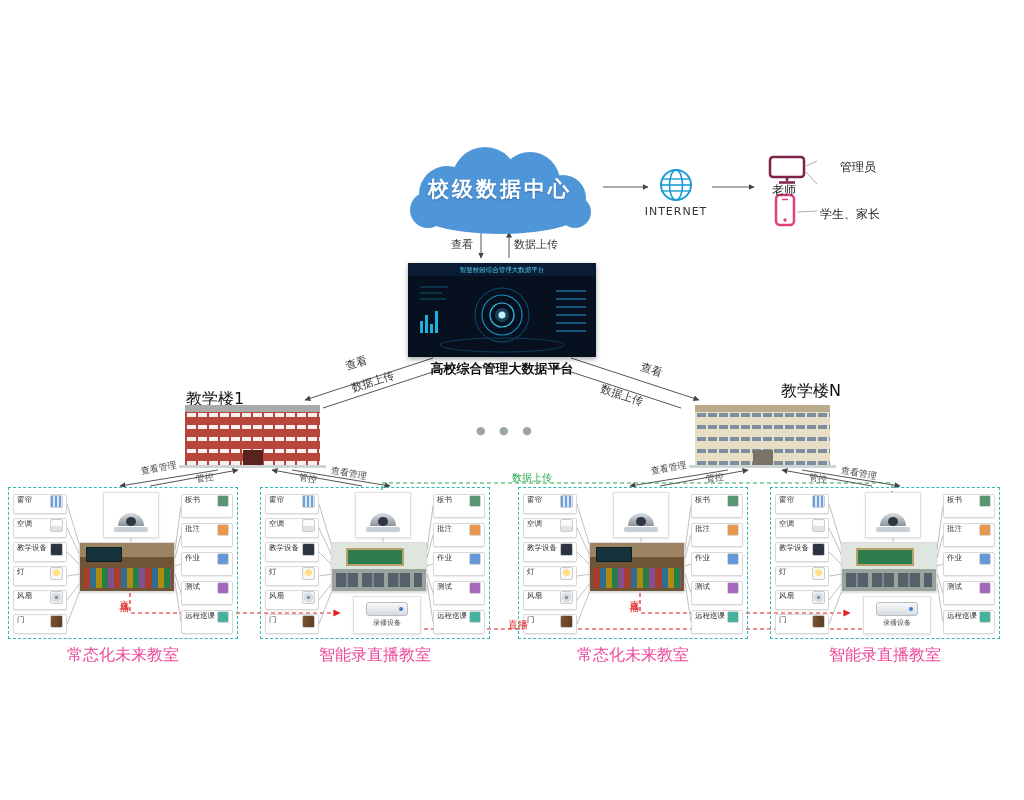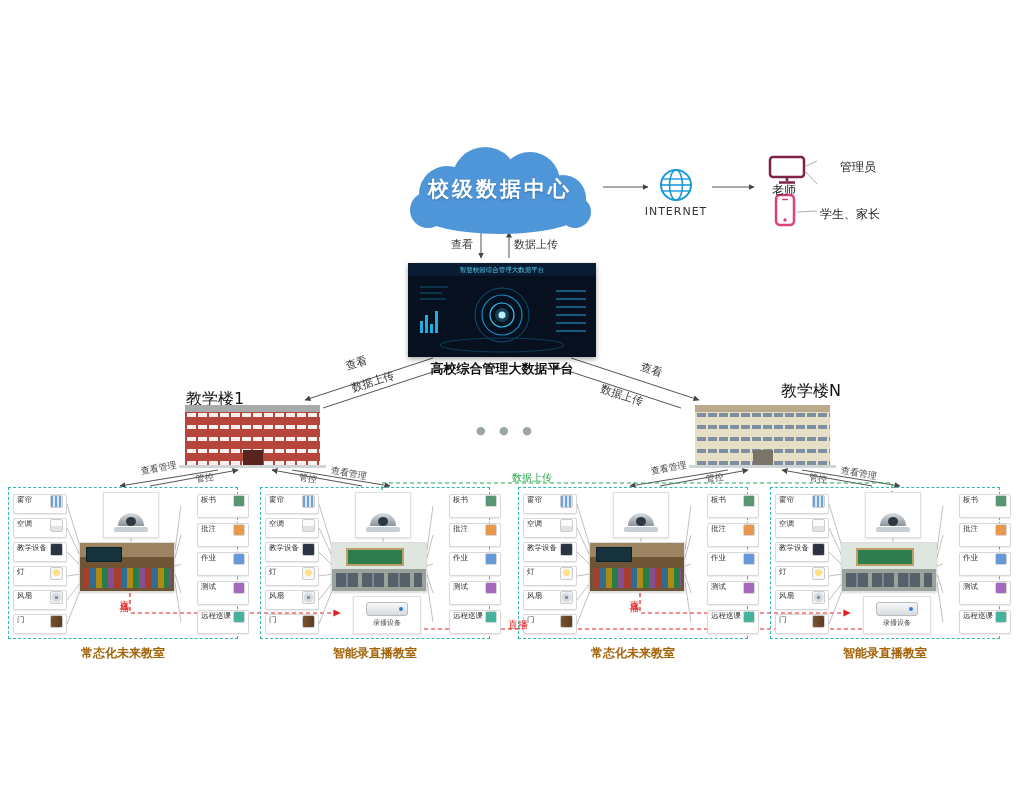--- a/index.html
+++ b/index.html
@@ -61,24 +61,24 @@
   .red{color:var(--c-live,#e02020);font-size:10px}
   .vert{writing-mode:vertical-rl;letter-spacing:2px}
 
   
   #clusters{position:absolute;left:0;top:0;z-index:2}
   .cluster{position:absolute;top:487px;width:230px;height:176px}
   .cluster-box{position:absolute;left:0;top:0;width:228px;height:150px;
     border:1px dashed var(--c-cluster_border,#35b6b0)}
   .cluster-lines{position:absolute;left:0;top:0;width:228px;height:150px;z-index:0}
   .cluster-label{position:absolute;left:0;top:158px;width:230px;text-align:center;
-    font-size:12px;font-weight:bold;color:#a16207}
+    font-size:16px;font-weight:normal;color:#ec4899}
   .dev-col{position:absolute;z-index:1}
   .dev-col.left{left:4px;top:6px;width:54px}
-  .dev-col.right{left:188px;top:6px;width:52px}
+  .dev-col.right{left:172px;top:6px;width:52px}
   .dev-row{display:flex;justify-content:space-between;box-sizing:border-box;
     background:#fff;border:1px solid #d8d8d8;border-radius:2px;box-shadow:0 1px 1px rgba(0,0,0,.08);
     padding:0 3px;margin-bottom:4px;height:20px}
   .dev-col.right .dev-row{height:24px;margin-bottom:5px}
   .dev-label{font-size:7.5px;color:#333;white-space:nowrap}
   .dicon,.ricon{width:13px;height:13px;border:1px solid #ccc;border-radius:2px;flex:none;box-sizing:border-box}
   .dicon-0{background:repeating-linear-gradient(90deg,#6f9fd8 0 2px,#dce9f8 2px 4px)}
   .dicon-1{background:linear-gradient(#fbfbfb 0 55%,#dfe3e6 55% 100%)}
   .dicon-2{background:#2b3440}
   .dicon-3{background:radial-gradient(circle at 50% 42%,#ffe082 0 38%,#f5f7f9 44%)}

